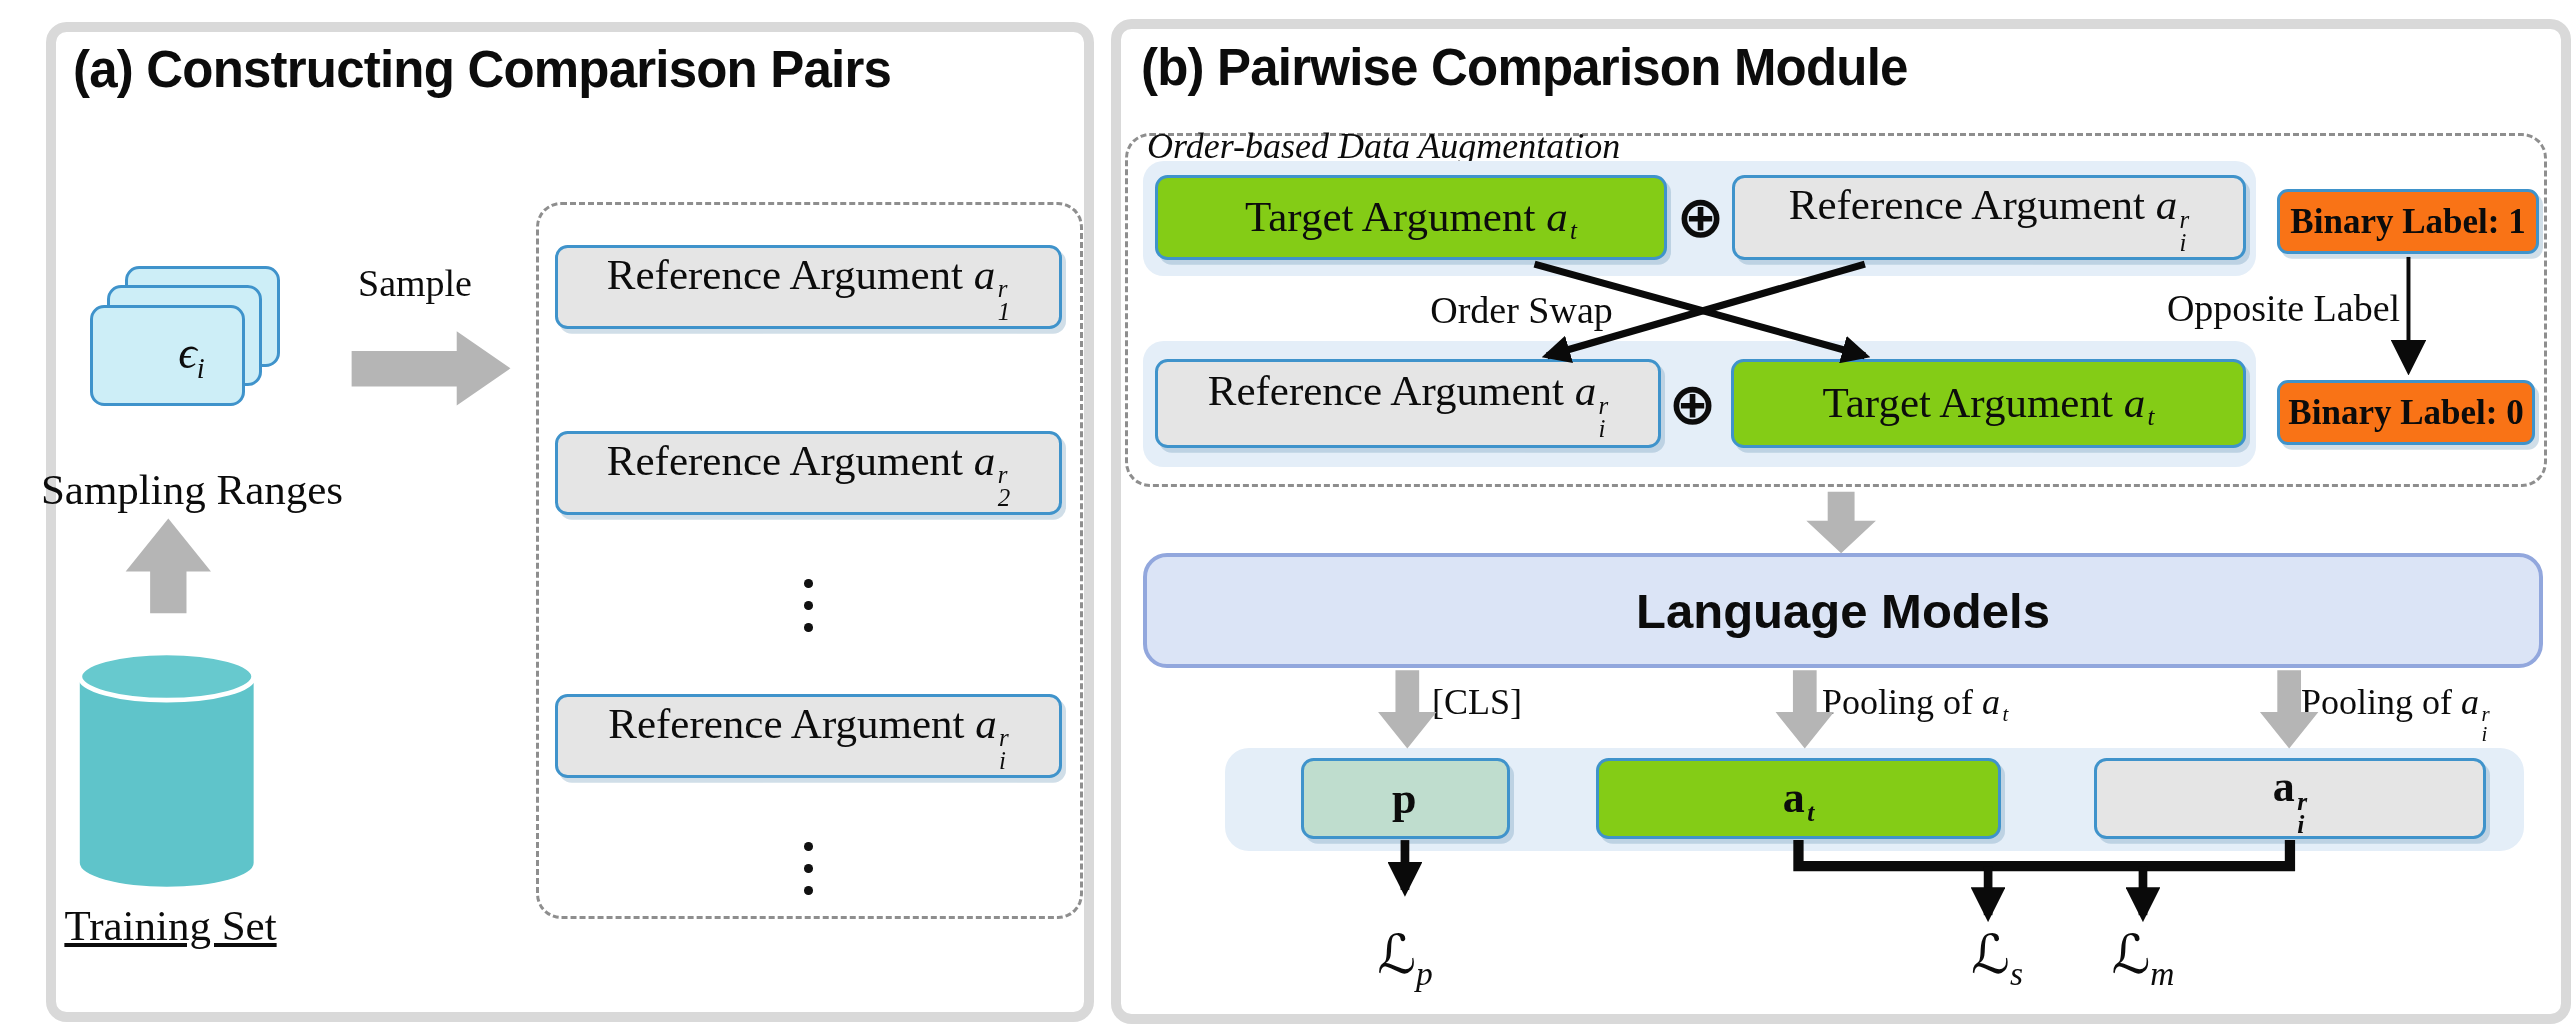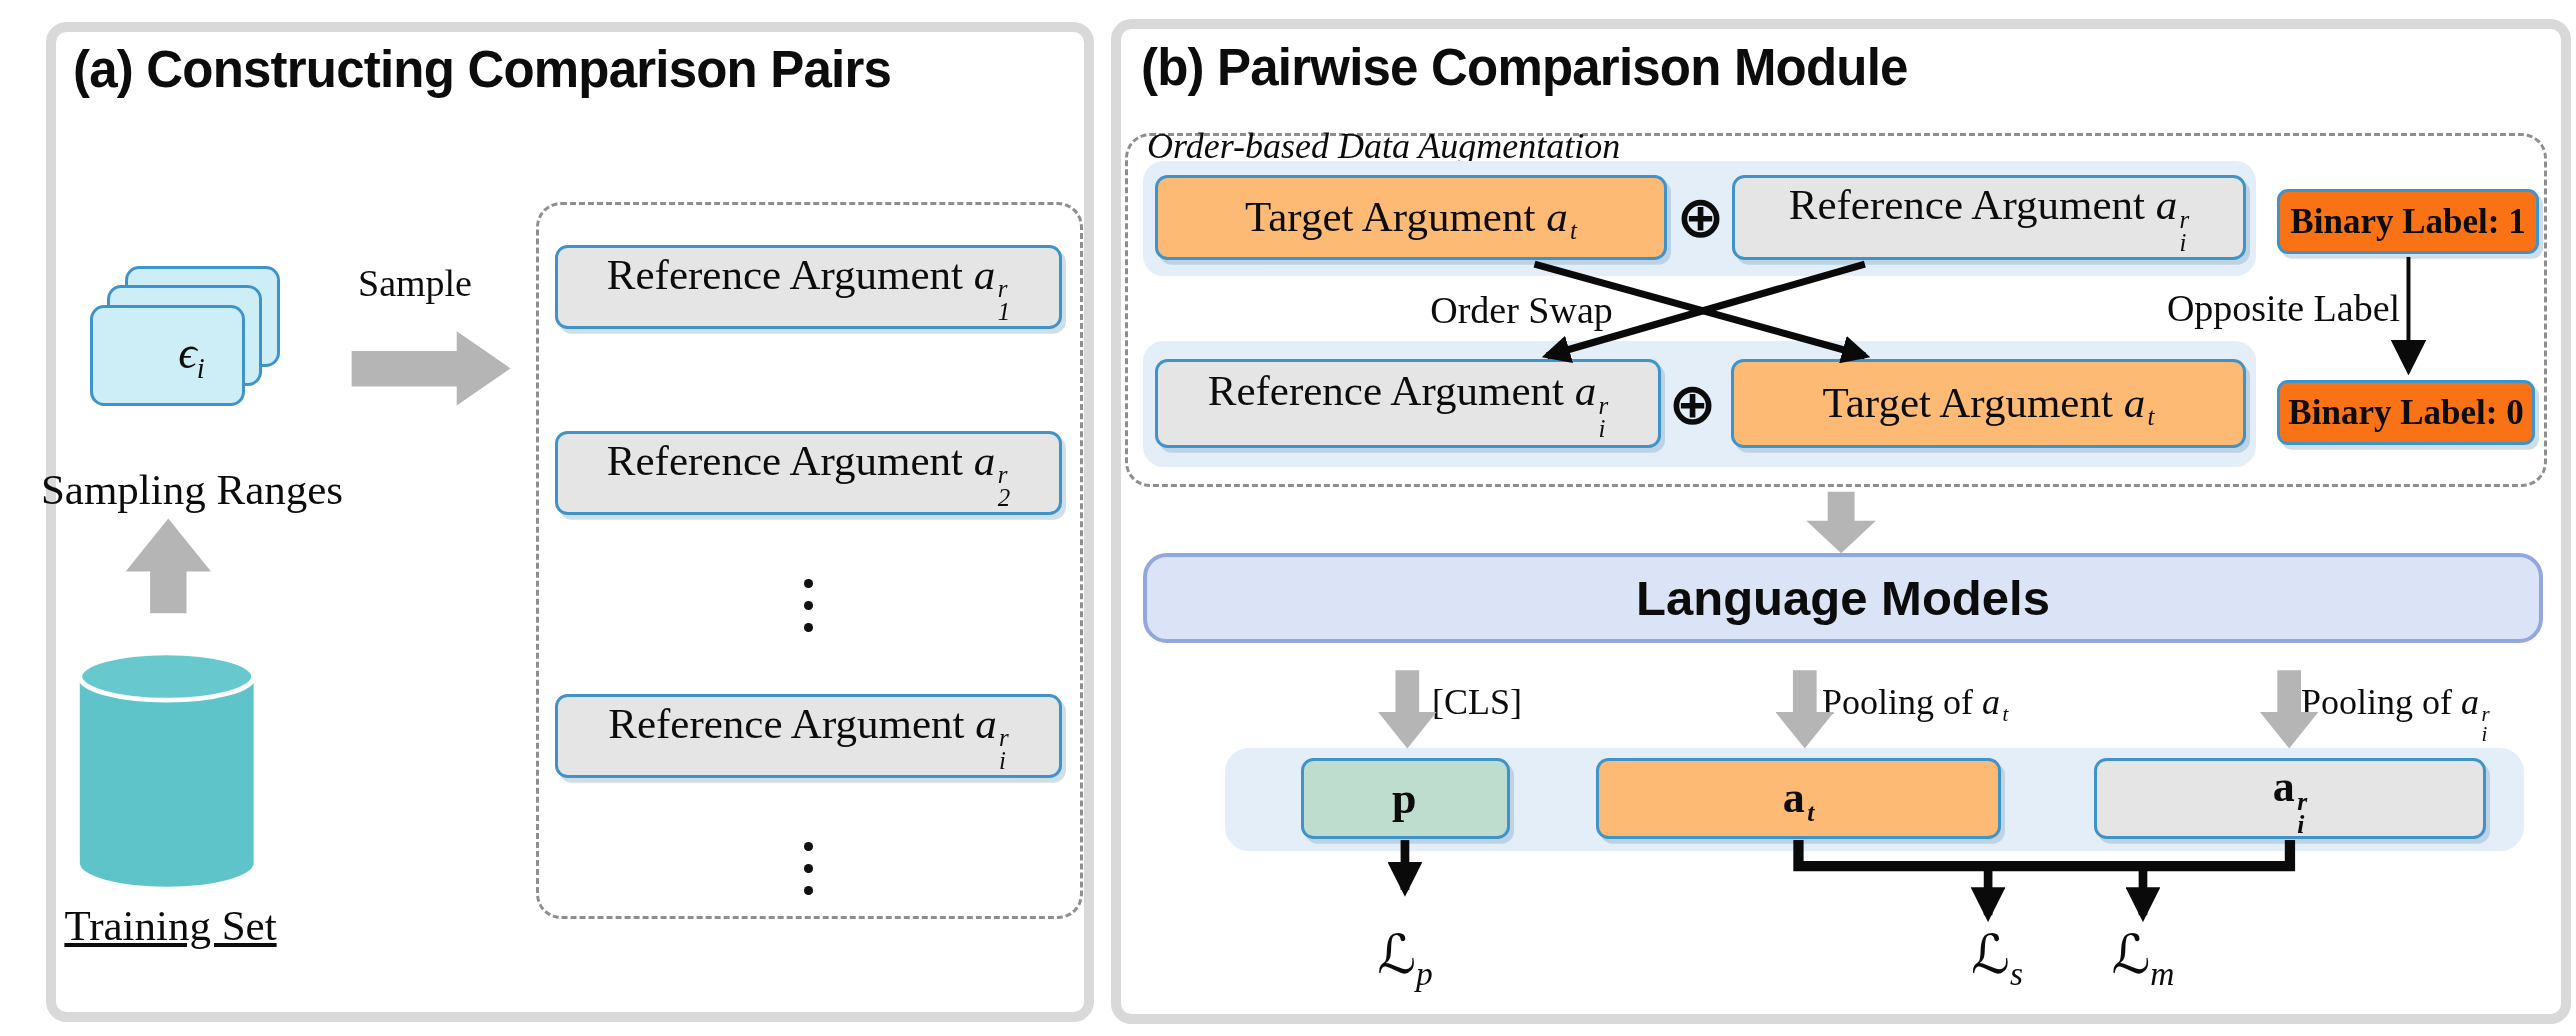--- a/index.html
+++ b/index.html
@@ -8,21 +8,21 @@
   .abs{position:absolute;}
   .panel{border:10.3px solid #d9d9d9;border-radius:20.5px;background:#ffffff;box-sizing:border-box;}
   .ptitle{font-family:"Liberation Sans","DejaVu Sans",sans-serif;font-weight:bold;font-size:51px;
           letter-spacing:-0.8px;white-space:nowrap;}
   .dashedbox{border:3.2px dashed #8e8e8e;border-radius:25px;box-sizing:border-box;}
   .band{background:#e4eef8;border-radius:20.5px;}
   .box{box-sizing:border-box;border:3.2px solid #3f93cb;border-radius:12.6px;
        display:flex;align-items:center;justify-content:center;text-align:center;
        font-size:43px;box-shadow:4px 4.7px 0 rgba(100,145,180,.30);white-space:nowrap;}
   .cyan{background:#e5e5e5;}
-  .peach{background:#fdba74;}
+  .peach{background:#84cc16;}
   .pink{background:#f97316;font-weight:bold;}
   .green{background:#bfddce;}
   .lavender{background:#dbe4f6;border-color:#92a7dd;border-width:4px;border-radius:24px;box-shadow:none;}
   .seriflabel{font-size:38px;text-align:center;white-space:nowrap;}
   .italiclabel{font-style:italic;font-size:36px;white-space:nowrap;}
   .mvar{font-style:italic;}
   .ss{display:inline-flex;flex-direction:column;align-items:flex-start;
       font-size:0.58em;line-height:0.92;vertical-align:-0.35em;margin-left:2.4px;font-style:italic;}
   .ss .s-sup{display:block;}
   .ss .s-sub{display:block;}
@@ -141,21 +141,21 @@
   <span><span>Target Argument </span><span class="mvar">a</span><span class="ss">
         <span class="s-sup">t</span>
         <span class="s-sub"></span>
       </span></span>
 </div>
 
 <div class="abs box pink" style="left:2277px;top:380px;width:258px;height:65px;font-size:35px;border-radius:11px;">
   <span>Binary Label: 0</span>
 </div>
 
-<div class="abs box lavender" style="left:1143px;top:553px;width:1400px;height:90px;">
+<div class="abs box lavender" style="left:1143px;top:553px;width:1400px;height:115px;">
   <span class="lm-text">Language Models</span>
 </div>
 
 <div class="abs seriflabel" style="left:1432px;top:681px;width:158px;text-align:left;font-size:36px;">[CLS]</div>
 
 <div class="abs seriflabel" style="left:1822px;top:681px;width:253px;text-align:left;font-size:36px;">
   <span><span>Pooling of </span><span class="mvar">a</span><span class="ss">
         <span class="s-sup">t</span>
         <span class="s-sub"></span>
       </span></span>

